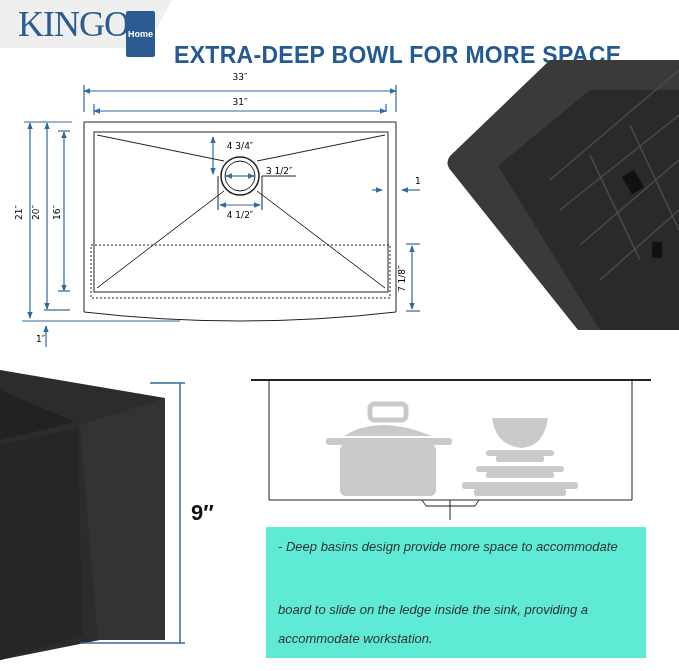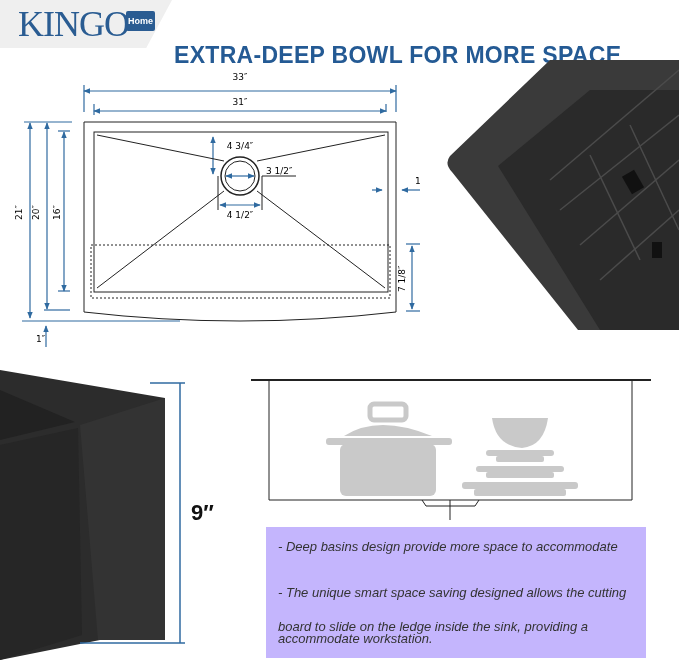--- a/index.html
+++ b/index.html
@@ -1,23 +1,23 @@
 <!DOCTYPE html>
 <html><head>
 <meta charset="utf-8">
 <style>
   html,body{margin:0;padding:0;background:#fff;}
   body{width:679px;height:671px;position:relative;overflow:hidden;font-family:"DejaVu Sans",sans-serif;}
   .abs{position:absolute;}
   .hdr-bg{left:0;top:0;width:172px;height:48px;background:#efefef;clip-path:polygon(0 0,100% 0,85% 100%,0 100%);}
   .logo{left:18px;top:4px;font-family:"Liberation Serif",serif;font-size:36px;color:#2a5c92;letter-spacing:-1px;line-height:40px;text-align:center;}
-  .home-badge{left:126px;top:11px;background:#2a5c92;color:#fff;font-family:"Liberation Sans",sans-serif;font-size:9px;font-weight:bold;padding:5px 2px;border-radius:2px;}
+  .home-badge{left:126px;top:11px;background:#2a5c92;color:#fff;font-family:"Liberation Sans",sans-serif;font-size:9px;font-weight:bold;padding:18px 2px;border-radius:2px;}
   .title{left:174px;top:10px;font-family:"Liberation Sans",sans-serif;font-weight:bold;font-size:23px;color:#245a94;letter-spacing:0.3px;margin-top:32px;}
   .dim{font-family:"DejaVu Sans",sans-serif;font-size:9px;color:#222;}
-  .infobox{left:266px;top:527px;width:380px;height:131px;background:#c4b5fd;}
+  .infobox{left:266px;top:527px;width:380px;height:131px;background:#5eead4;}
   .infobox p{margin:0;position:absolute;left:12px;font-family:"Liberation Sans",sans-serif;font-style:italic;font-size:13px;color:#333;white-space:nowrap;}
   .nine{left:191px;top:500px;font-family:"Liberation Sans",sans-serif;font-weight:bold;font-size:22px;color:#111;}
 </style>
 </head>
 <body>
 
 <div class="abs hdr-bg"></div>
 <div class="abs logo"><span>KINGO</span></div>
 <div class="abs home-badge">Home</div>
 <div class="abs title">EXTRA-DEEP BOWL FOR MORE SPACE</div>
@@ -134,16 +134,15 @@
     <rect x="256" y="86" width="48" height="6" rx="2"></rect>
     <rect x="236" y="96" width="88" height="6" rx="3"></rect>
     <rect x="246" y="102" width="68" height="6" rx="2"></rect>
     <rect x="222" y="112" width="116" height="7" rx="3"></rect>
     <rect x="234" y="119" width="92" height="7" rx="2"></rect>
   </g>
 </svg>
 
 <div class="abs infobox">
   <p style="top:12px">- Deep basins design provide more space to accommodate</p>
-  <p style="top:58px">- The unique smart space saving designed allows the cutting</p>
-  <p style="top:92px">board to slide on the ledge inside the sink, providing a</p>
+  <p style="top:75px">board to slide on the ledge inside the sink, providing a</p>
   <p style="top:104px">accommodate workstation.</p>
 </div>
 
 </body></html>

